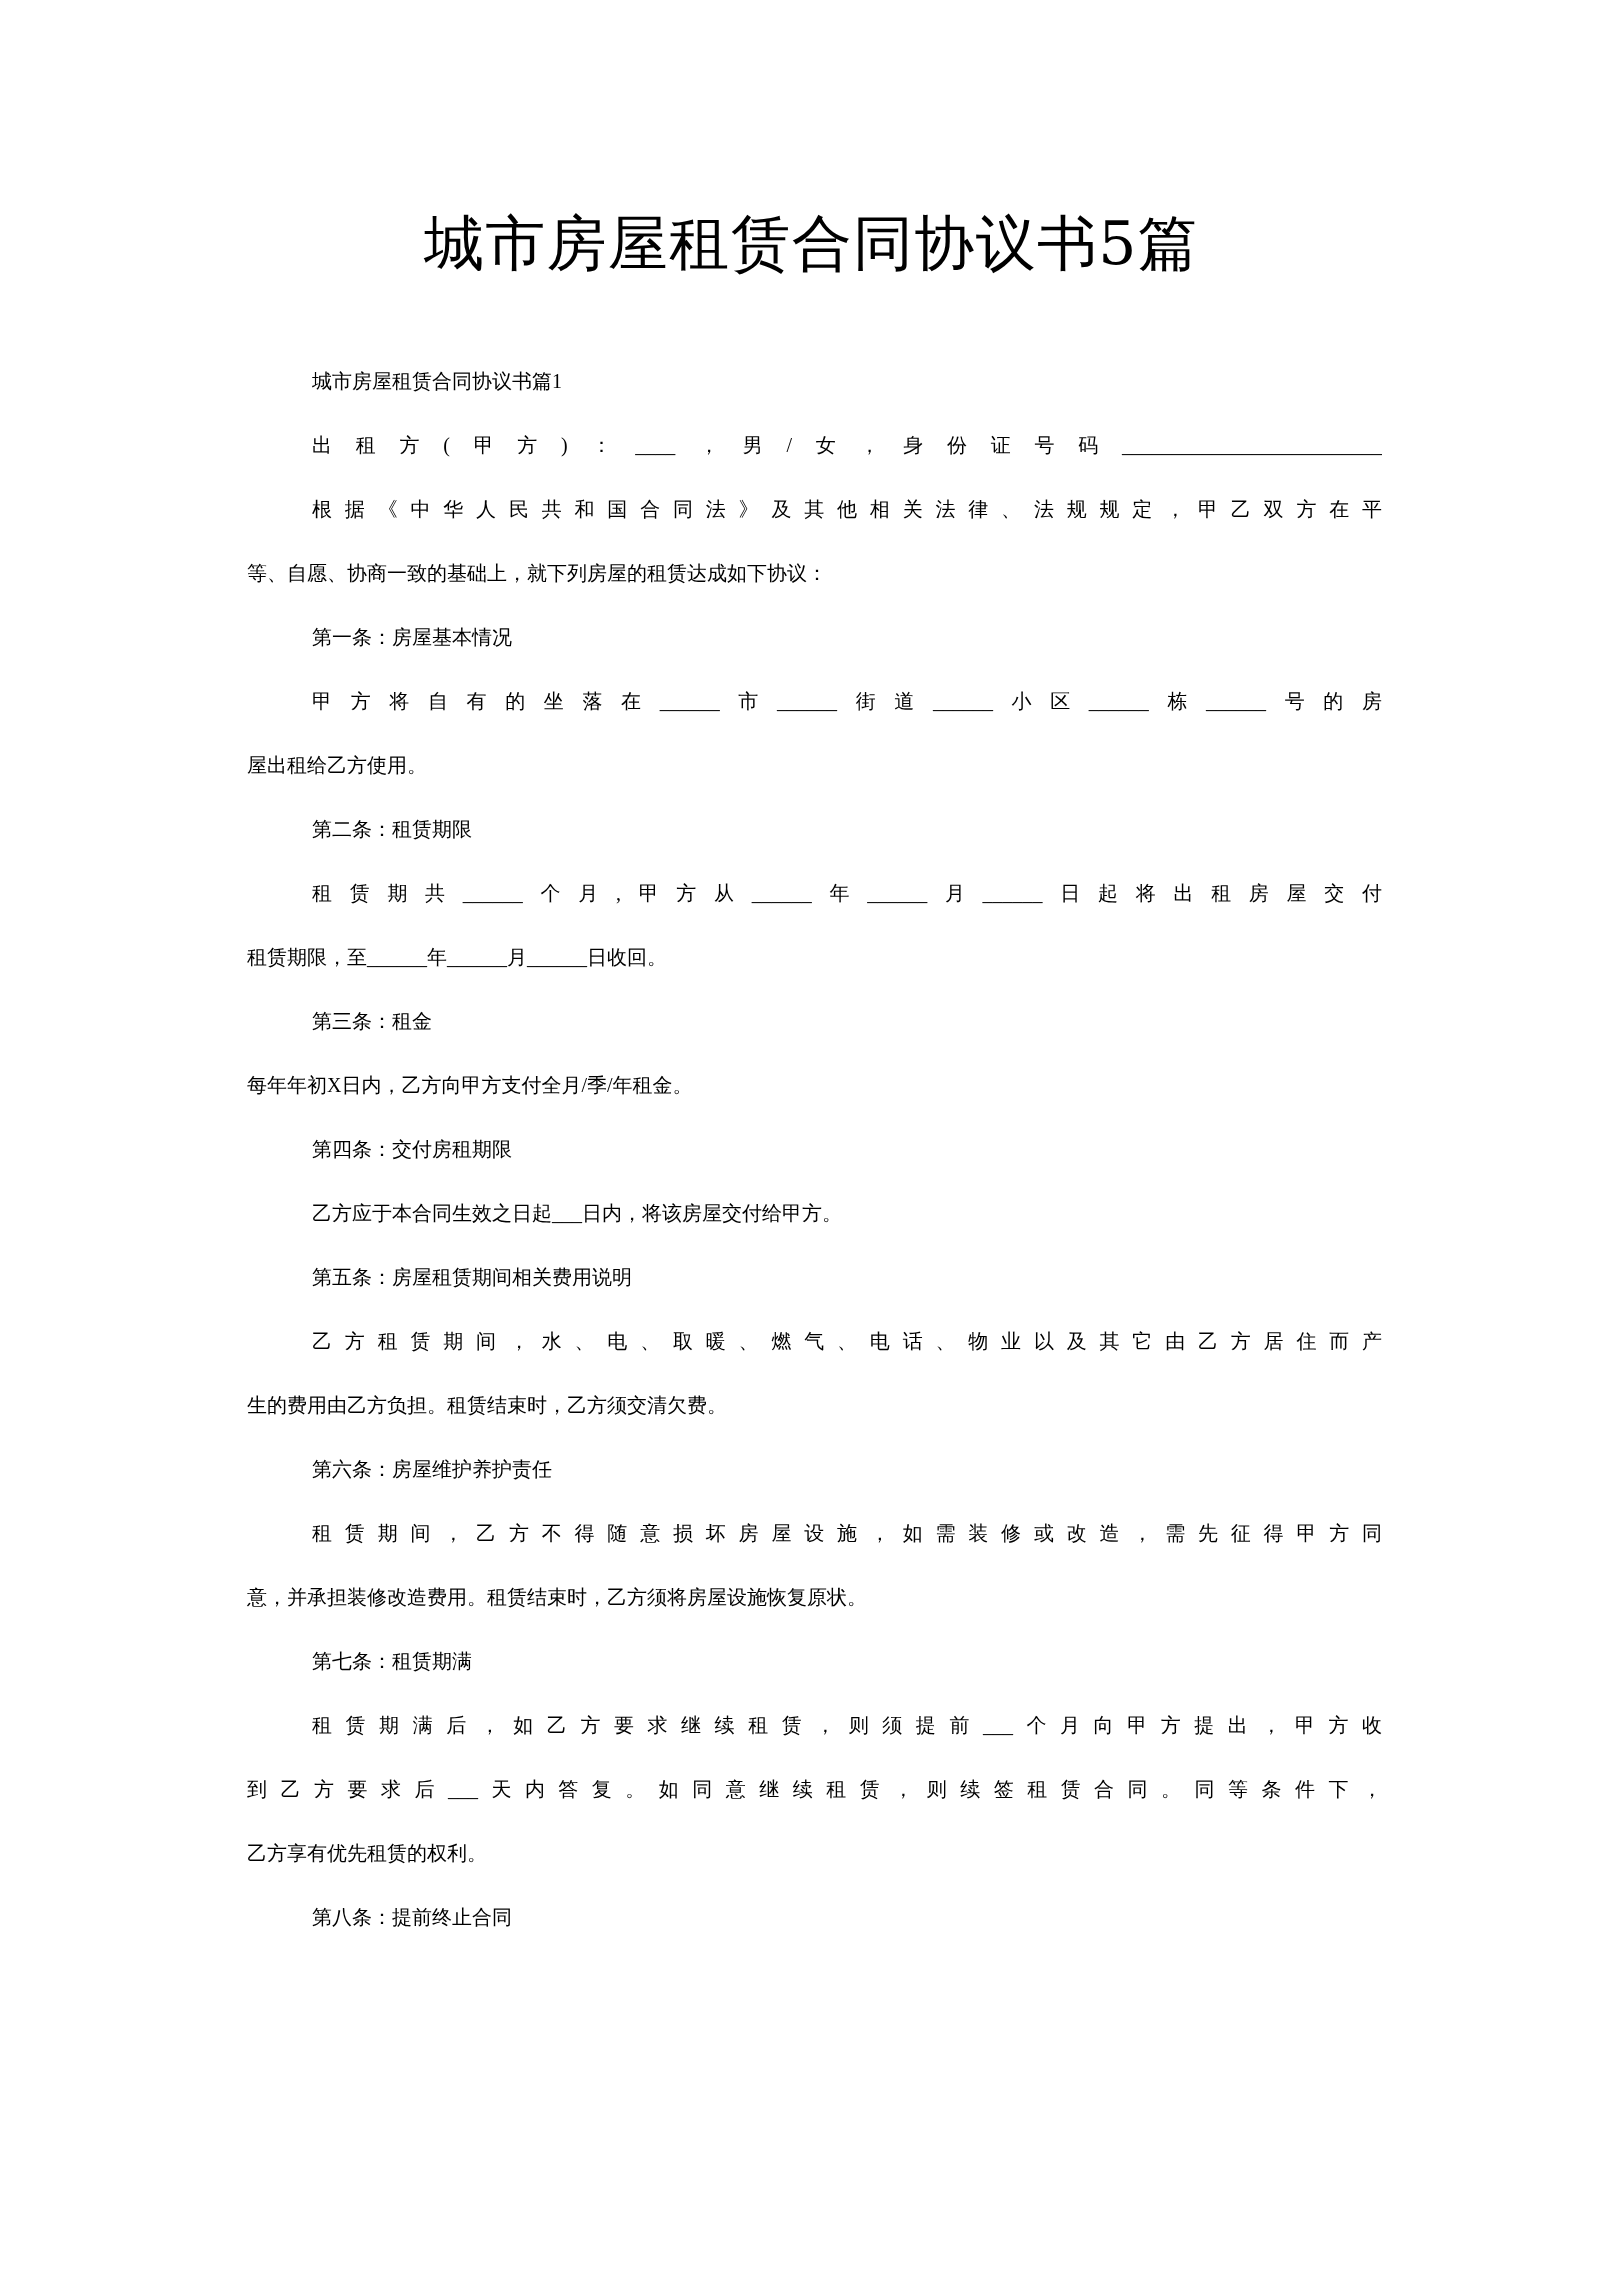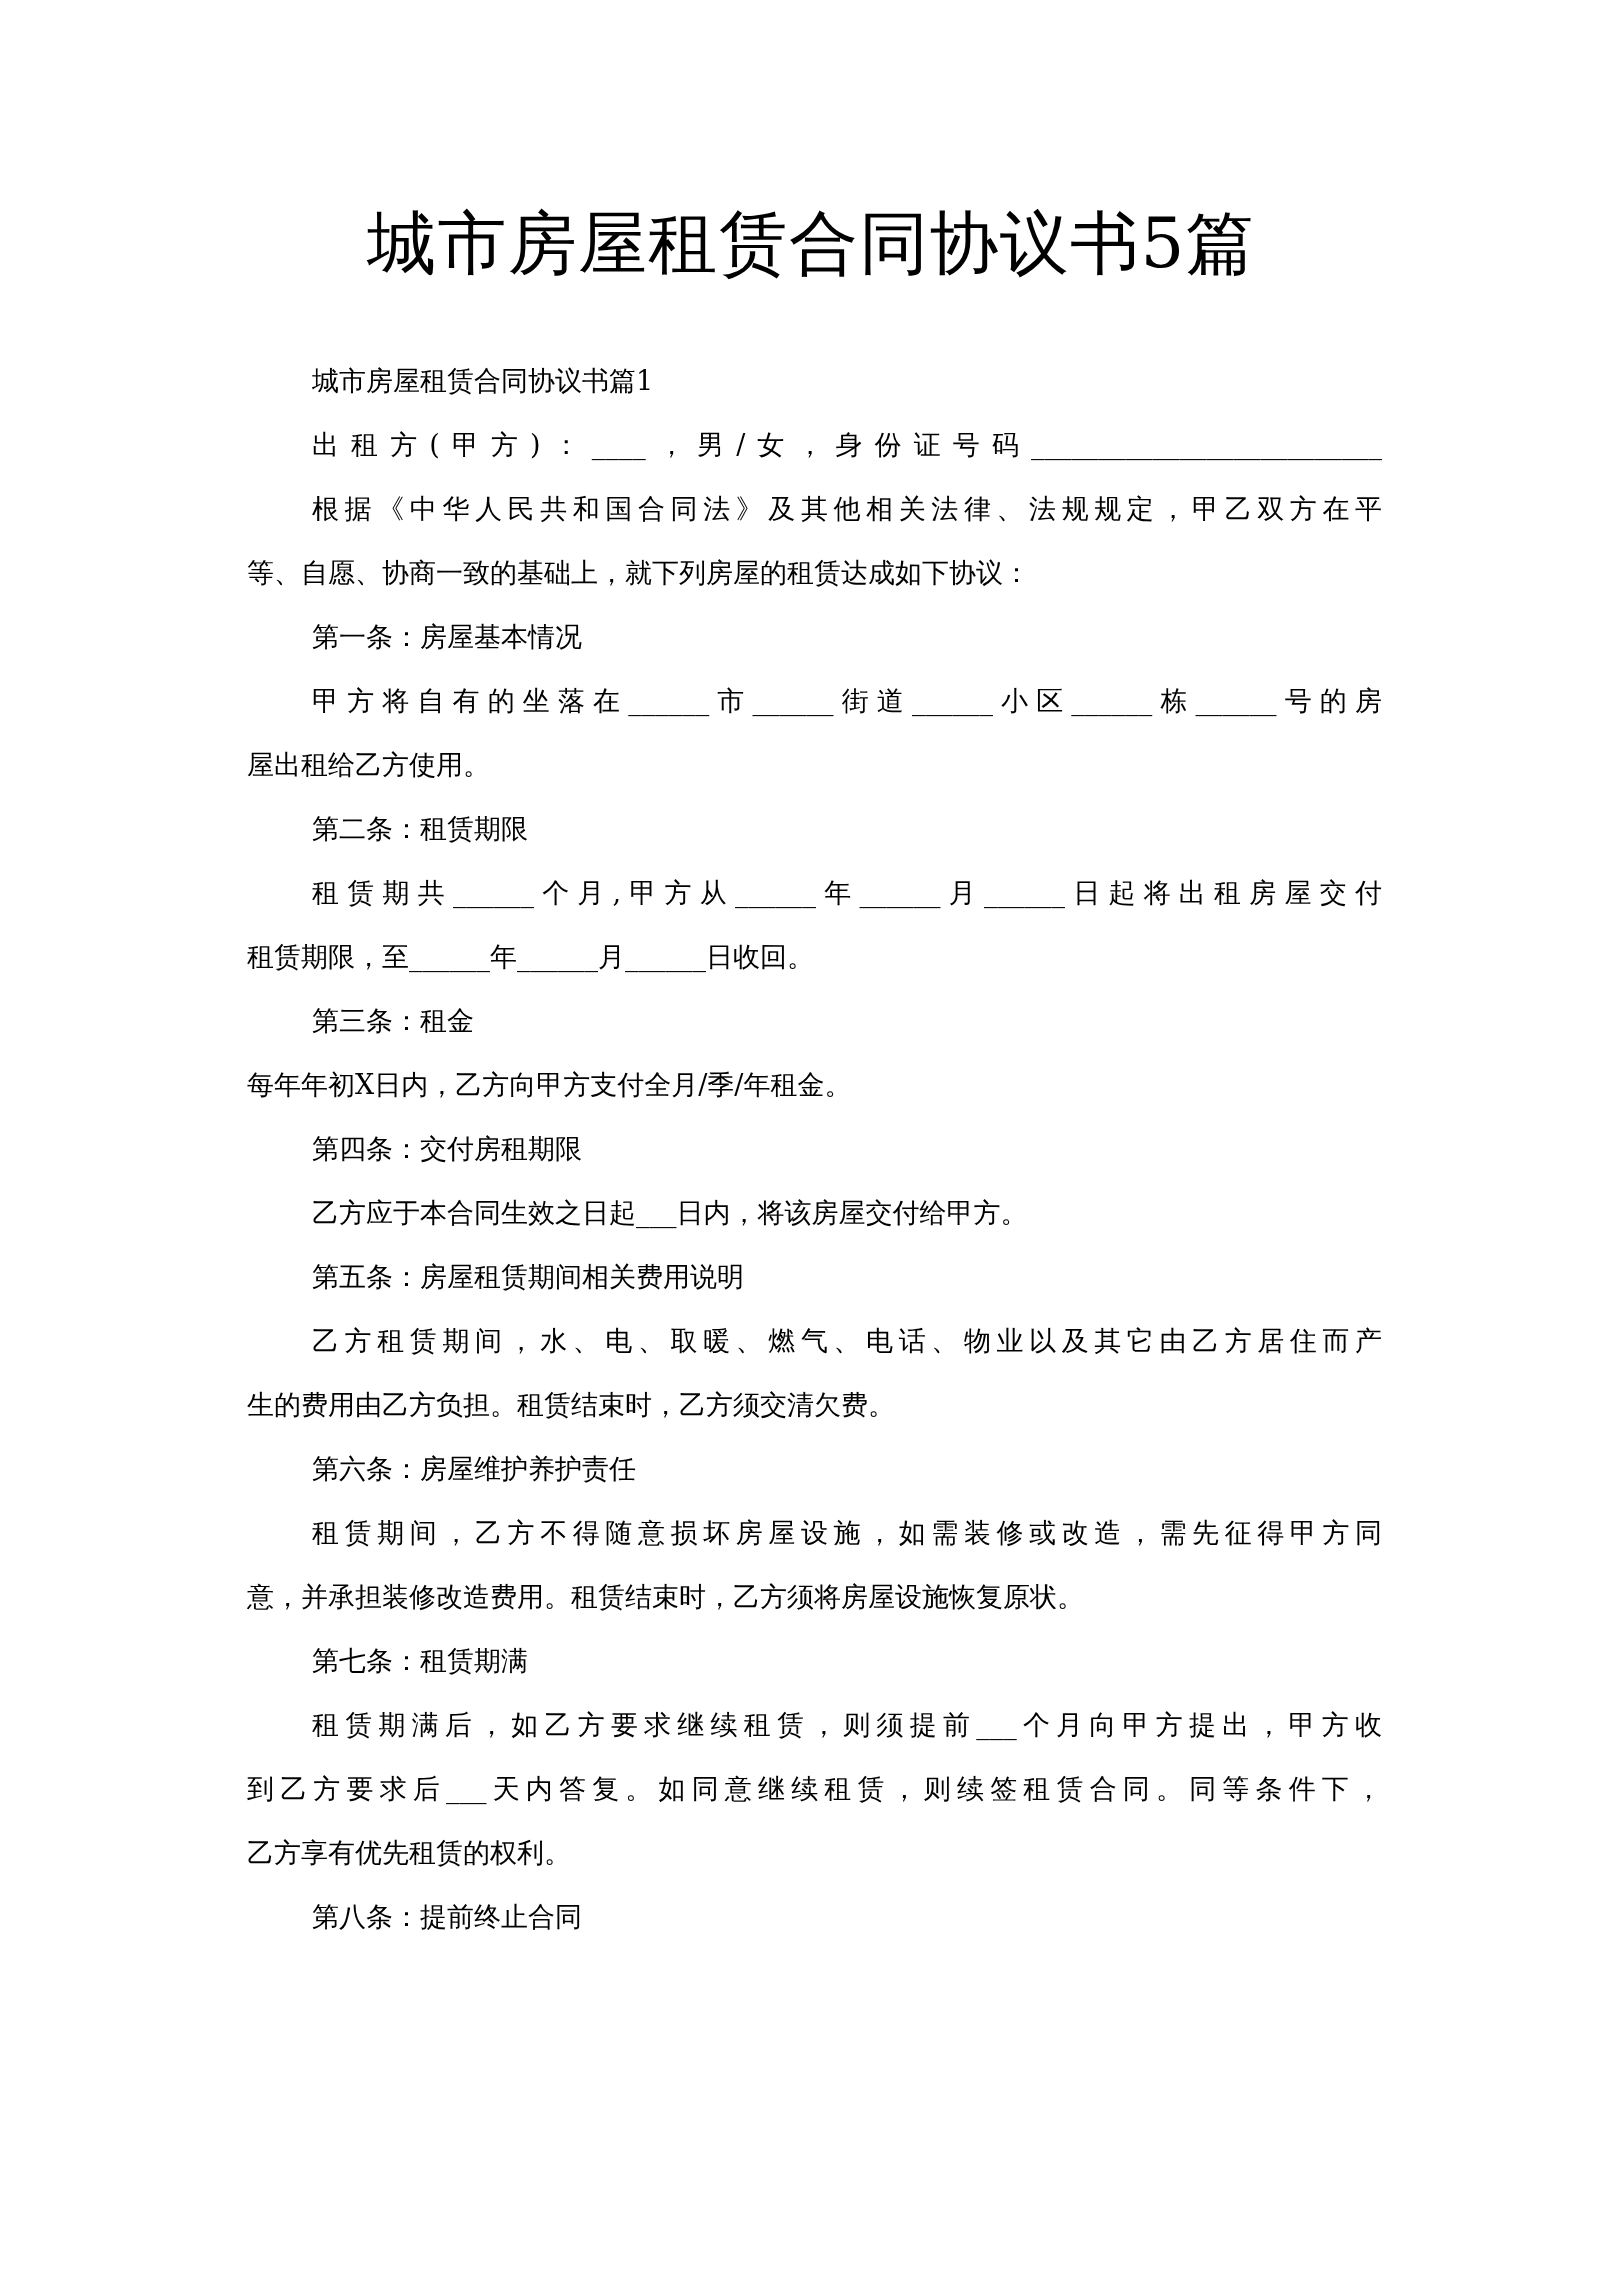--- a/index.html
+++ b/index.html
@@ -22,40 +22,41 @@
     width: 1623px;
     height: 2295px;
     background: #ffffff;
   }
   .doc-title {
     position: absolute;
     left: 0;
     top: 211px;
     width: 1623px;
     text-align: center;
-    font-size: 69px;
+    font-size: 60px;
     line-height: 65px;
     letter-spacing: 1.3px;
     white-space: nowrap;
     font-weight: normal;
     margin: 0;
   }
   .body {
     position: absolute;
     left: 247px;
     top: 349px;
     width: 1135px;
   }
   .line {
     display: block;
     height: 64px;
     line-height: 64px;
-    font-size: 27px;
+    font-size: 20px;
     white-space: nowrap;
     overflow: visible;
+    font-family: Liberation Serif, serif;
   }
   .line.indent {
     padding-left: 65px;
   }
   .line.justify {
     text-align: justify;
     text-align-last: justify;
     white-space: normal;
     overflow: hidden;
   }

